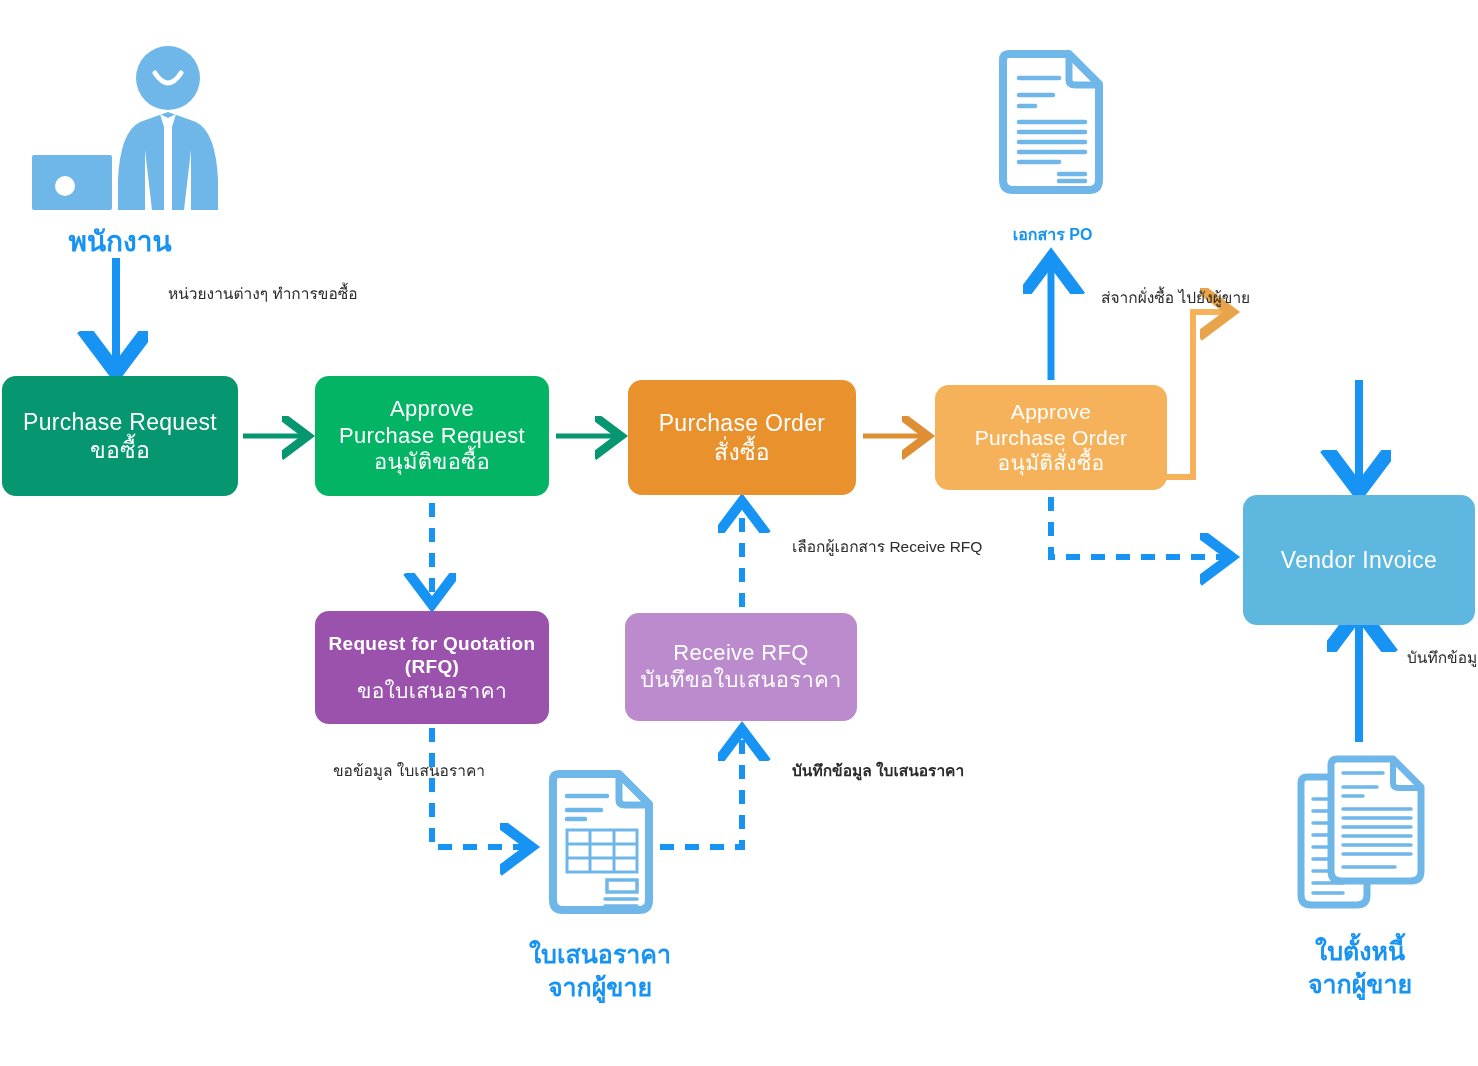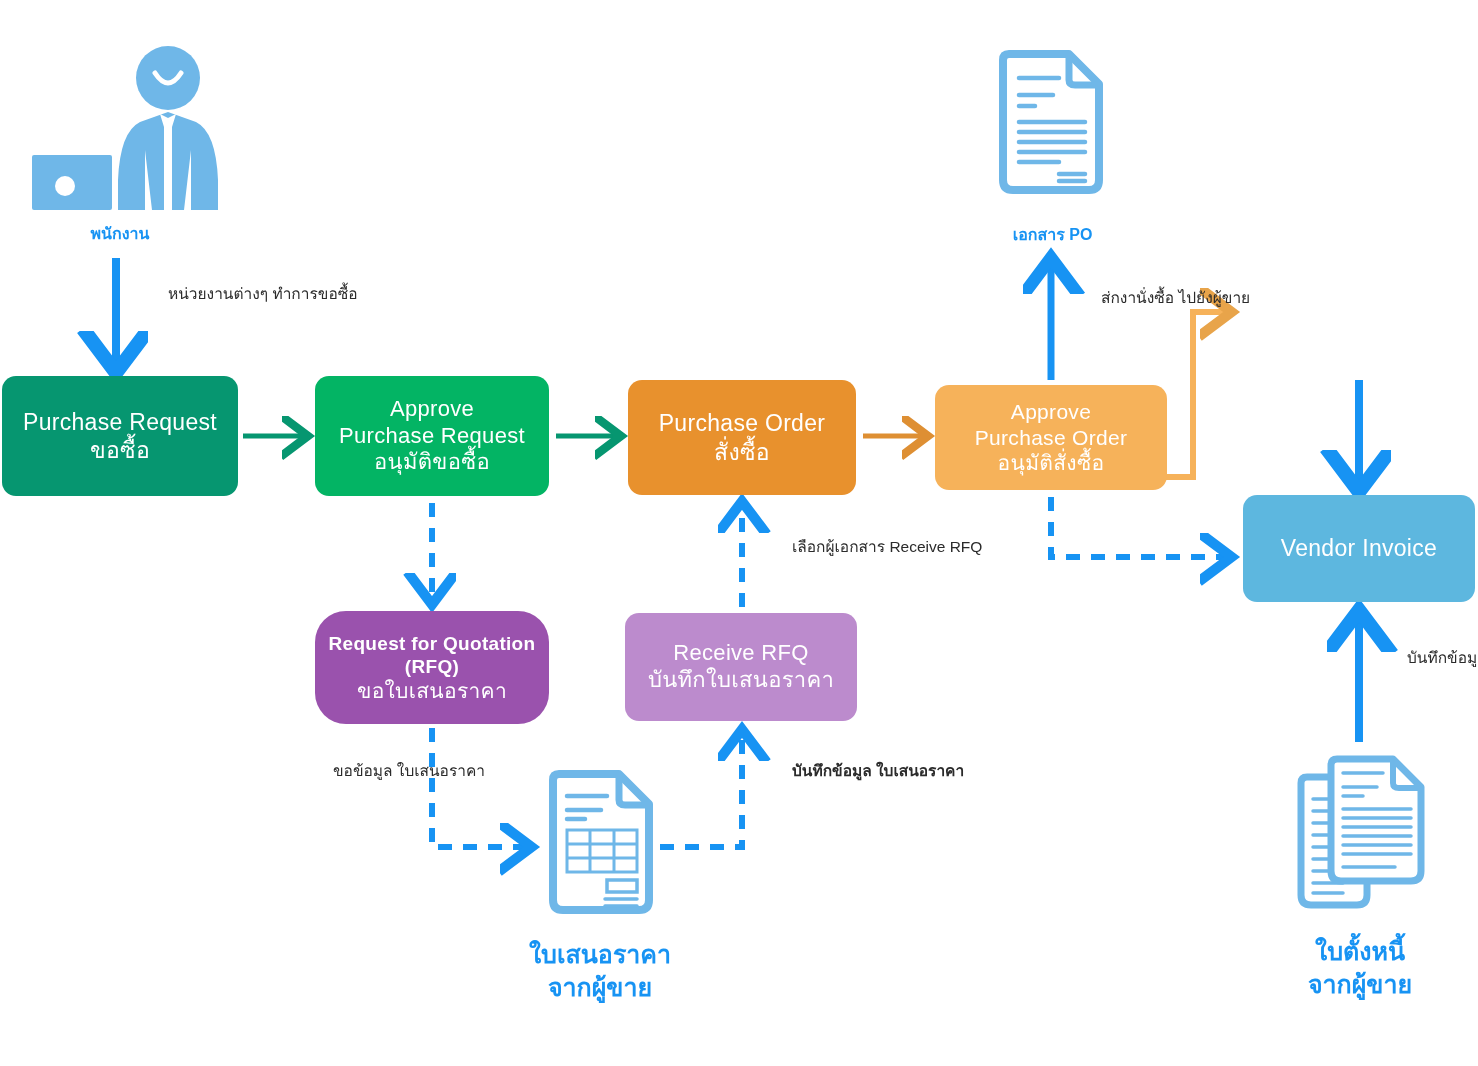--- a/index.html
+++ b/index.html
@@ -29,22 +29,22 @@
     line-height: 1.22;
     letter-spacing: 0.3px;
   }
   .node .ln { display: block; white-space: nowrap; }
 
   .n-pr        { left: 2px;    top: 376px; width: 236px; height: 120px; background: #069670; }
   .n-appr-pr   { left: 315px;  top: 376px; width: 234px; height: 120px; background: #03B464; }
   .n-po        { left: 628px;  top: 380px; width: 228px; height: 115px; background: #E8912D; }
   .n-appr-po   { left: 935px;  top: 385px; width: 232px; height: 105px; background: #F6B25A; }
   .n-gr        { left: 1243px; top: 264px; width: 232px; height: 110px; background: #1F84BD; }
-  .n-vi        { left: 1243px; top: 495px; width: 232px; height: 107px; background: #5DB7DF; }
-  .n-rfq       { left: 315px;  top: 611px; width: 234px; height: 113px; background: #9A52AD; border-radius: 31px; }
+  .n-vi        { left: 1243px; top: 495px; width: 232px; height: 130px; background: #5DB7DF; }
+  .n-rfq       { left: 315px;  top: 611px; width: 234px; height: 113px; background: #9A52AD; }
   .n-rrfq      { left: 625px;  top: 613px; width: 232px; height: 108px; background: #BC8BCD; }
 
   .f21 { font-size: 21px; }
   .f22 { font-size: 22px; }
   .f23 { font-size: 23px; }
   .f19 { font-size: 19px; }
 
   
   .cap {
     position: absolute;
@@ -130,21 +130,21 @@
         <path d="M160 74 L168 100 L176 74 L168 78 Z" fill="#ffffff"></path>
         <rect x="164" y="78" width="8" height="92" fill="#ffffff"></rect>
 
         <rect x="32" y="115" width="80" height="55" rx="2"></rect>
         <circle cx="65" cy="146" r="10" fill="#ffffff"></circle>
 
         <rect x="0" y="172" width="240" height="32" rx="2"></rect>
       </g>
     </svg>
   </div>
-  <div class="cap" style="left:0px; top:224px; width:240px; font-size:16px;">พนักงาน</div>
+  <div class="cap" style="left:0px; top:224px; width:240px; font-size:28px;">พนักงาน</div>
 
   <div class="icon-wrap" style="left:995px; top:50px; width:112px; height:148px;">
     <svg width="112" height="148" viewBox="0 0 112 148">
       <path d="M8 10 Q8 4 14 4 L74 4 L104 34 L104 130 Q104 140 94 140 L18 140 Q8 140 8 130 Z" fill="none" stroke="#6FB7E8" stroke-width="8" stroke-linejoin="round"></path>
       <path d="M74 5 L74 30 Q74 35 80 35 L103 35" fill="none" stroke="#6FB7E8" stroke-width="7" stroke-linejoin="round"></path>
       <g stroke="#6FB7E8" stroke-width="4.5" stroke-linecap="round">
         <line x1="24" y1="28" x2="64" y2="28"></line>
         <line x1="24" y1="45" x2="58" y2="45"></line>
         <line x1="24" y1="56" x2="40" y2="56"></line>
         <line x1="24" y1="72" x2="90" y2="72"></line>
@@ -223,21 +223,21 @@
     <span>ใบตั้งหนี้</span><br>
     <span>จากผู้ขาย</span>
   </div>
 
   <div class="elabel" style="left:136px; top:283px;">
     <span class="ln">หน่วยงานต่างๆ</span>
     <span class="ln">ทำการขอซื้อ</span>
   </div>
 
   <div class="elabel" style="left:1069px; top:287px;">
-    <span class="ln">ส่กงานั่งซื้อ</span>
+    <span class="ln">ส่จากผั่งซื้อ</span>
     <span class="ln">ไปยังผู้ขาย</span>
   </div>
 
   <div class="elabel right" style="left:301px; top:760px; width:120px;">
     <span class="ln">ขอข้อมูล</span>
     <span class="ln">ใบเสนอราคา</span>
   </div>
 
   <div class="elabel" style="left:760px; top:760px;font-weight:bold;">
     <span class="ln">บันทึกข้อมูล</span>
@@ -282,16 +282,16 @@
   </div>
 
   <div class="node n-rfq">
     <span class="ln f19" style="font-weight:bold">Request for Quotation</span>
     <span class="ln f19" style="font-weight:bold">(RFQ)</span>
     <span class="ln f21">ขอใบเสนอราคา</span>
   </div>
 
   <div class="node n-rrfq">
     <span class="ln f22">Receive RFQ</span>
-    <span class="ln f22">บันทึกใบเสนอราคา</span>
+    <span class="ln f22">บันทึขอใบเสนอราคา</span>
   </div>
 
 </div>
 
 </body></html>

